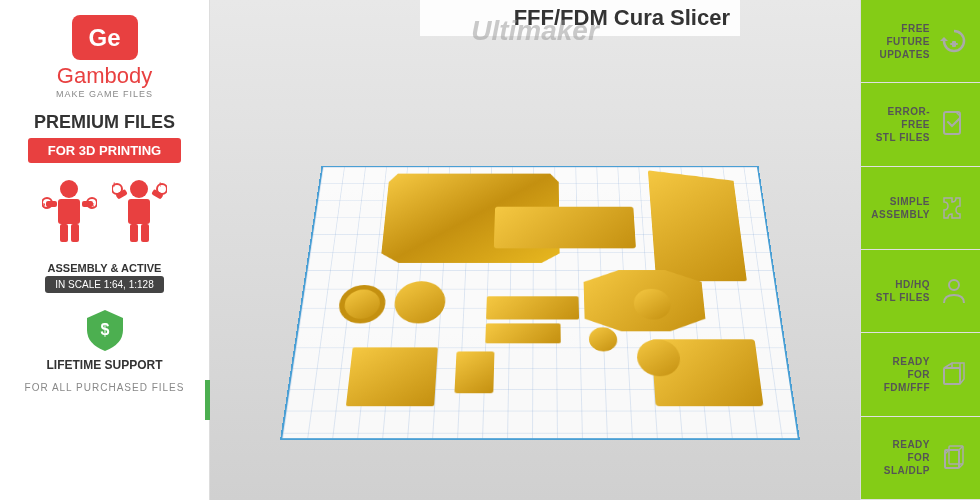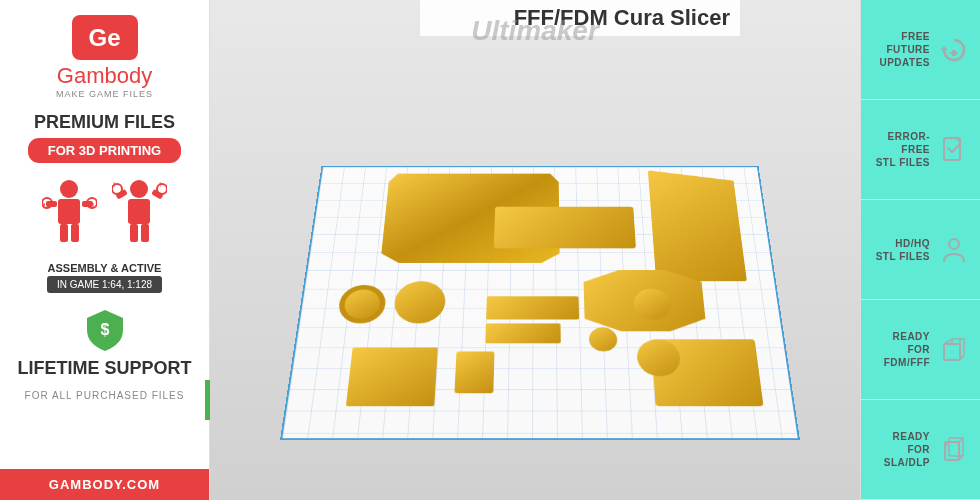--- a/index.html
+++ b/index.html
@@ -239,21 +239,21 @@
       margin: 8px 0 5px;
       text-align: left;
     }
 
     .for-3d-badge {
       background: #e84040;
       color: white;
       font-size: 13px;
       font-weight: bold;
       padding: 5px 20px;
-      border-radius: 11px;
+      border-radius: 3px;
       margin-bottom: 8px;
     }
 
     
     .robot-figures {
       display: flex;
       gap: 15px;
       margin: 8px 0;
       justify-content: center;
     }
@@ -297,21 +297,21 @@
       justify-content: center;
       margin: 5px 0;
     }
 
     .shield-svg {
       width: 40px;
       height: 45px;
     }
 
     .lifetime-support-label {
-      font-size: 18px;
+      font-size: 12px;
       font-weight: bold;
       color: #333;
       text-align: center;
       line-height: 1.2;
     }
 
     .for-all-files-label {
       font-size: 10px;
       color: #888;
       text-align: center;
@@ -331,21 +331,21 @@
       letter-spacing: 1px;
     }
 
     
     #right-sidebar {
       position: absolute;
       right: 0;
       top: 0;
       width: 120px;
       height: 500px;
-      background: #5eead4;
+      background: #84cc16;
       border-left: 1px solid #ddd;
       display: flex;
       flex-direction: column;
     }
 
     .top-title-bar {
       position: absolute;
       top: 0;
       left: 210px;
       right: 120px;
@@ -459,33 +459,32 @@
         <rect x="18" y="45" width="8" height="18" rx="2" fill="#e84040"></rect>
         <rect x="29" y="45" width="8" height="18" rx="2" fill="#e84040"></rect>
 
         <text x="0" y="8" font-size="8" fill="#e84040">↑</text>
         <text x="46" y="8" font-size="8" fill="#e84040">↑</text>
       </svg>
     </div>
   </div>
 
   <div class="assembly-label">ASSEMBLY &amp; ACTIVE</div>
-  <div class="scale-badge">IN GAME 1:64, 1:128</div>
+  <div class="scale-badge">IN SCALE 1:64, 1:128</div>
 
   <div class="support-shield">
     <svg class="shield-svg" viewBox="0 0 40 45">
       <path d="M20 2 L38 10 L38 22 Q38 36 20 43 Q2 36 2 22 L2 10 Z" fill="#4CAF50"></path>
       <text x="20" y="27" text-anchor="middle" font-size="16" font-weight="bold" fill="white">$</text>
     </svg>
   </div>
 
   <div class="lifetime-support-label">LIFETIME SUPPORT</div>
   <div class="for-all-files-label">FOR ALL PURCHASED FILES</div>
 
-  <div class="gambody-url">GAMBODY.COM</div>
 </div>
 
 <div class="green-line"></div>
 
 <div id="main-viewer">
 
   <div class="top-title-bar">
     <div class="slicer-title">FFF/FDM Cura Slicer</div>
   </div>
 
@@ -532,20 +531,28 @@
     <div class="feature-text">ERROR-FREE<br>STL FILES</div>
     <div class="feature-icon">
       <svg viewBox="0 0 28 28" fill="none">
         <rect x="4" y="2" width="16" height="22" rx="2" stroke="#aaa" stroke-width="2" fill="none"></rect>
         <path d="M8 12 L12 16 L20 8" stroke="#aaa" stroke-width="2" stroke-linecap="round"></path>
         <path d="M16 2 L20 6 L20 8" stroke="#aaa" stroke-width="1.5" fill="none"></path>
       </svg>
     </div>
   </div>
 
+  <div class="right-feature">
+    <div class="feature-text">SIMPLE<br>ASSEMBLY</div>
+    <div class="feature-icon">
+      <svg viewBox="0 0 28 28" fill="none">
+        <path d="M4 4 h8 v4 q4 0 4-4 v0 h4 v8 q-4 0 -4 4 q0 4 4 4 v4 h-8 v-4 q-4 0 -4 4 h0 v0 h-4 v-8 q4 0 4-4 q0-4-4-4 z" stroke="#aaa" stroke-width="1.5" fill="none"></path>
+      </svg>
+    </div>
+  </div>
 
   <div class="right-feature">
     <div class="feature-text">HD/HQ<br>STL FILES</div>
     <div class="feature-icon">
       <svg viewBox="0 0 28 28" fill="none">
         <circle cx="14" cy="8" r="5" stroke="#aaa" stroke-width="2" fill="none"></circle>
         <path d="M4 26 Q4 18 14 18 Q24 18 24 26" stroke="#aaa" stroke-width="2" fill="none"></path>
       </svg>
     </div>
   </div>

